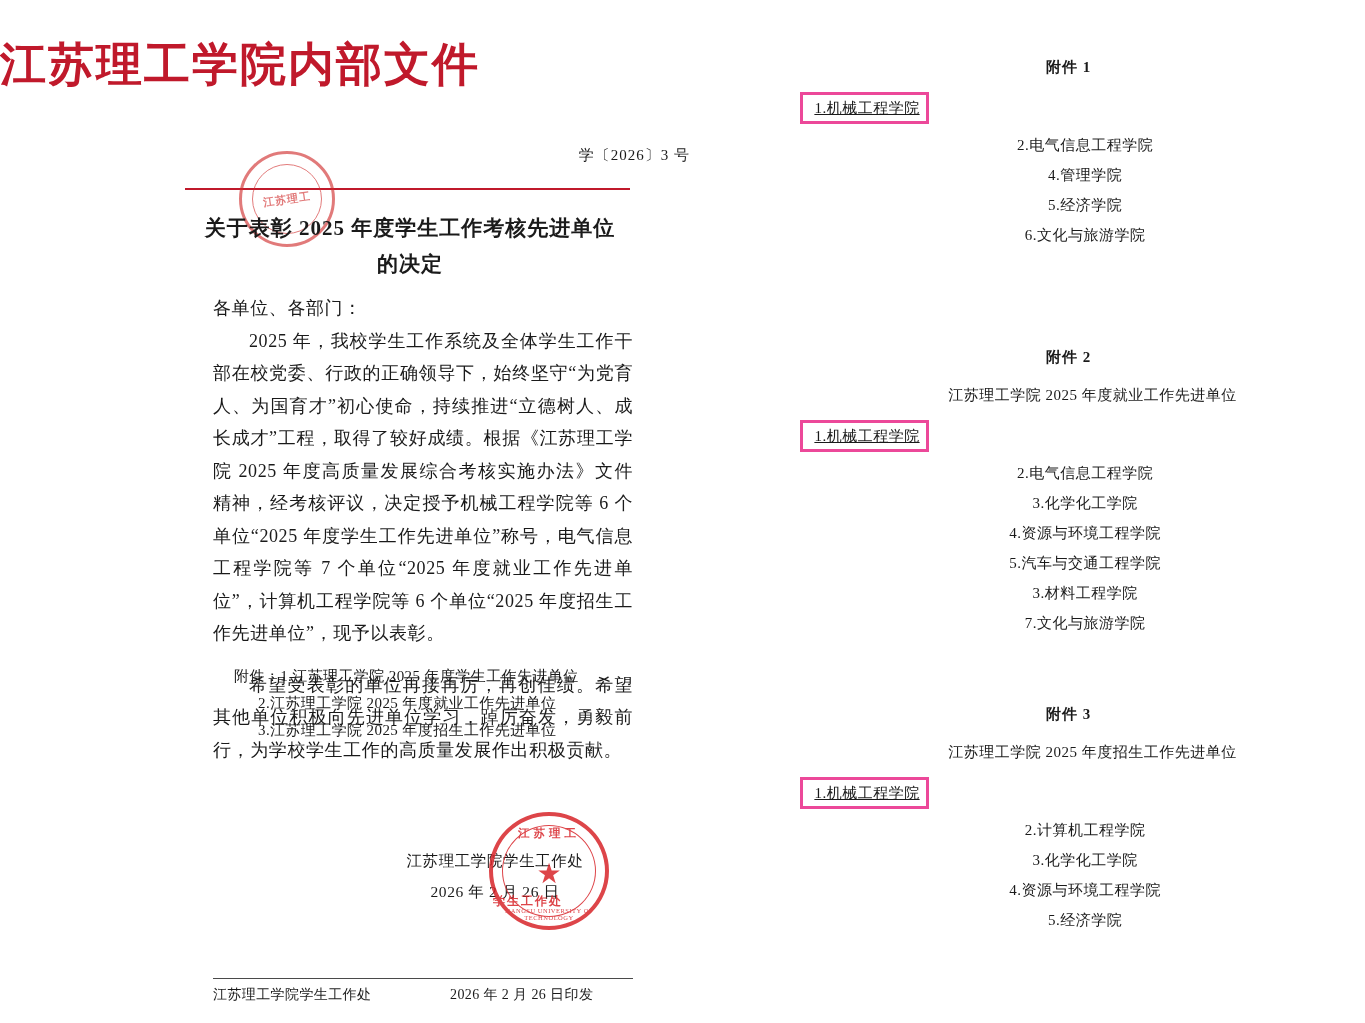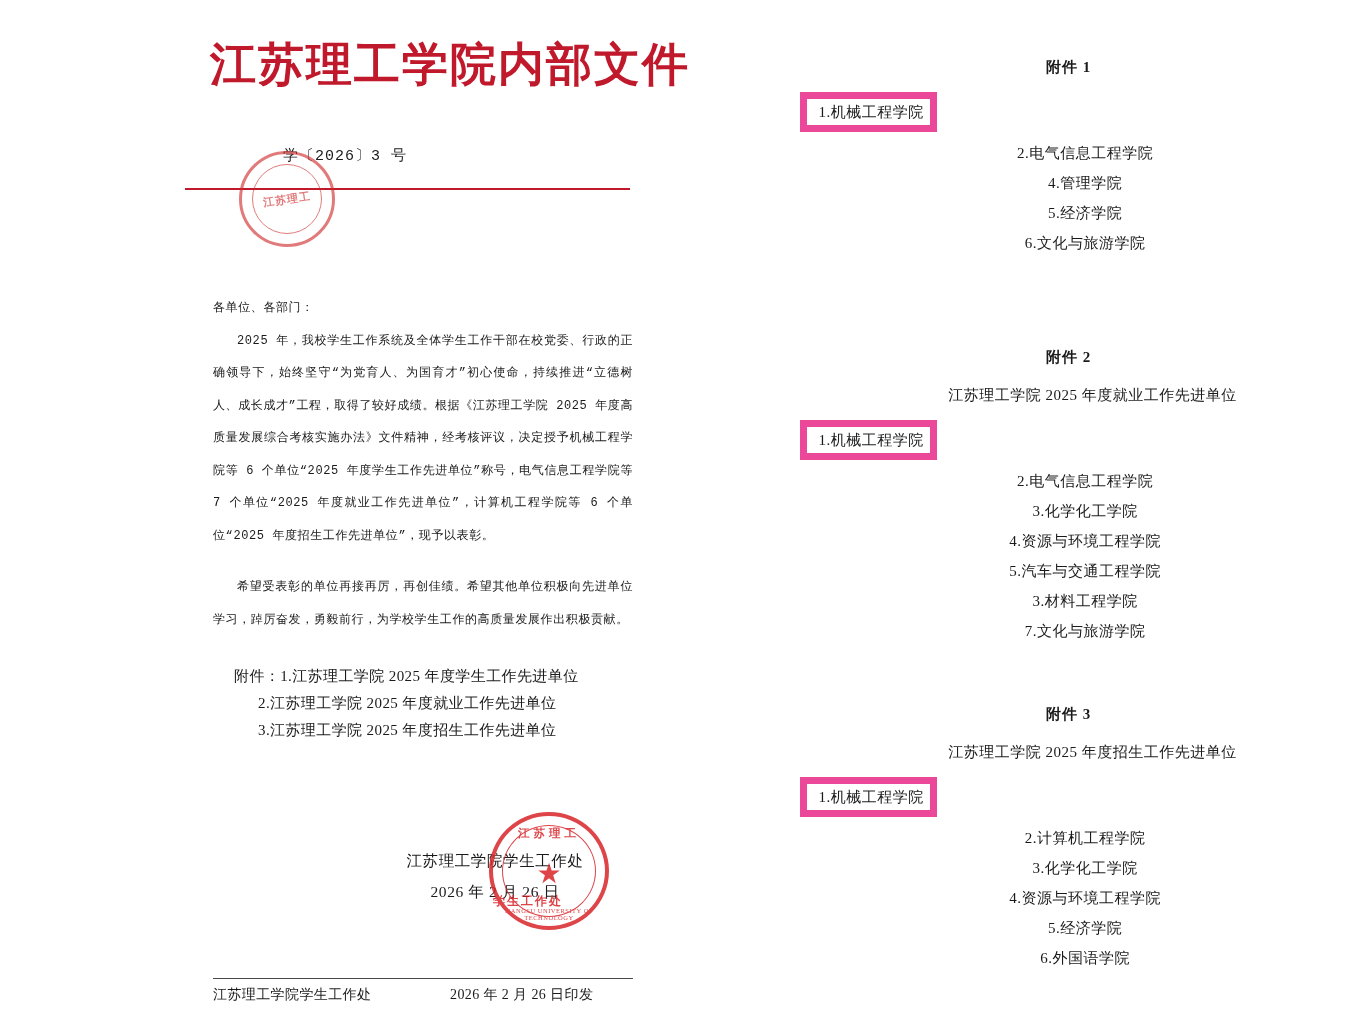--- a/index.html
+++ b/index.html
@@ -26,37 +26,36 @@
     left: 0;
     top: 0;
     width: 690px;
     height: 1023px;
   }
   .doc-header {
     position: absolute;
     top: 34px;
     left: 0;
     width: 690px;
-    text-align: right;
+    text-align: left;
     color: #c0192b;
     font-family: "Liberation Serif", serif;
     font-weight: bold;
     font-size: 46px;
     letter-spacing: 2px;
     white-space: nowrap;
   }
   .doc-number {
     position: absolute;
     top: 146px;
     left: 0;
     width: 690px;
-    text-align: center;
+    text-align: right;
     font-size: 15px;
     letter-spacing: 1px;
-    font-family: Liberation Mono, monospace;
   }
   .red-rule {
     position: absolute;
     top: 188px;
     left: 185px;
     width: 445px;
     height: 2px;
     background: #c0192b;
   }
   .seal-top {
@@ -97,25 +96,24 @@
     font-size: 21px;
     font-weight: bold;
     line-height: 36px;
     letter-spacing: 1px;
   }
   .doc-body {
     position: absolute;
     top: 292px;
     left: 213px;
     width: 420px;
-    font-size: 12px;
+    font-size: 18px;
     line-height: 32.5px;
     letter-spacing: .6px;
     text-align: justify;
-    font-family: Liberation Mono, monospace;
   }
   .doc-body p { margin: 0 0 0 0; }
   .doc-body p.indent { text-indent: 2em; }
   .doc-body p.gap { margin-top: 19px; }
   .attach-list {
     position: absolute;
     top: 663px;
     left: 210px;
     width: 430px;
     font-size: 15px;
@@ -242,48 +240,53 @@
   .att-item {
     font-size: 15px;
     letter-spacing: .5px;
     height: 30px;
     line-height: 30px;
     padding-left: 5px;
     display: block;
     position: relative;
   }
   .att-item.highlight {
-    border: 7px solid #ec4899;
+    border: 3px solid #ec4899;
     width: 118px;
     box-sizing: content-box;
     height: 26px;
     line-height: 26px;
     padding-left: 5px;
     margin-bottom: 6px;
     margin-top: -2px;
+    text-decoration: underline;
   }
 </style>
 </head>
 <body>
 
 <div class="page">
 
   <div class="doc-left">
 
     <div class="doc-header">江苏理工学院内部文件</div>
 
     <div class="doc-number">学〔2026〕3 号</div>
 
     <div class="red-rule"></div>
 
     <div class="seal-top">
       <div class="inner"></div>
       <div class="stxt">江苏理工</div>
     </div>
 
+    <div class="doc-title">
+      <span>关于表彰 2025 年度学生工作考核先进单位</span><br>
+      <span>的决定</span>
+    </div>
 
     <div class="doc-body">
       <p>各单位、各部门：</p>
       <p class="indent">2025 年，我校学生工作系统及全体学生工作干部在校党委、行政的正确领导下，始终坚守“为党育人、为国育才”初心使命，持续推进“立德树人、成长成才”工程，取得了较好成绩。根据《江苏理工学院 2025 年度高质量发展综合考核实施办法》文件精神，经考核评议，决定授予机械工程学院等 6 个单位“2025 年度学生工作先进单位”称号，电气信息工程学院等 7 个单位“2025 年度就业工作先进单位”，计算机工程学院等 6 个单位“2025 年度招生工作先进单位”，现予以表彰。</p>
       <p class="indent gap">希望受表彰的单位再接再厉，再创佳绩。希望其他单位积极向先进单位学习，踔厉奋发，勇毅前行，为学校学生工作的高质量发展作出积极贡献。</p>
     </div>
 
     <div class="attach-list">
       <span class="al-row">附件：1.江苏理工学院 2025 年度学生工作先进单位</span>
       <span class="al-row sub">2.江苏理工学院 2025 年度就业工作先进单位</span>
@@ -339,18 +342,17 @@
 
     <div class="att-block" style="top:705px">
       <div class="att-label">附件 3</div>
       <div class="att-title">江苏理工学院 2025 年度招生工作先进单位</div>
       <div class="att-items">
         <span class="att-item highlight">1.机械工程学院</span>
         <span class="att-item">2.计算机工程学院</span>
         <span class="att-item">3.化学化工学院</span>
         <span class="att-item">4.资源与环境工程学院</span>
         <span class="att-item">5.经济学院</span>
-        <span class="att-item">6.外国语学院</span>
       </div>
     </div>
 
   </div>
 </div>
 
 </body></html>

